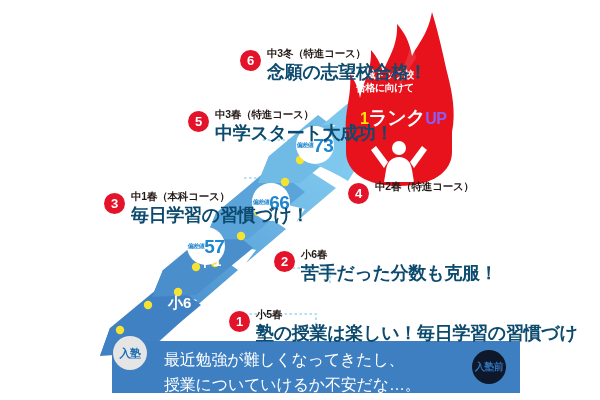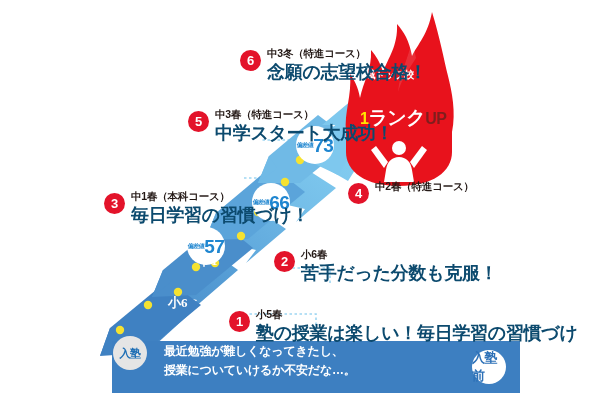--- a/index.html
+++ b/index.html
@@ -70,24 +70,23 @@
     color: #0c4a6e;
     letter-spacing: -0.3px;
     margin-top: 1px;
   }
 
   
   .grade-label {
     position: absolute;
     color: #ffffff;
     font-weight: bold;
-    font-size: 13px;
+    font-size: 15px;
     letter-spacing: 0px;
     text-shadow: 0 0 1px rgba(0,0,0,0.06);
-    font-family: Liberation Serif, serif;
   }
 
   
   .score-badge {
     position: absolute;
     width: 38px;
     height: 38px;
     border-radius: 50%;
     background: #ffffff;
     display: flex;
@@ -132,40 +131,40 @@
     left: 112px;
     top: 341px;
     width: 408px;
     height: 52px;
     background: #3d7fc1;
     z-index: 2;
   }
   .banner-text {
     position: absolute;
     left: 52px;
-    top: 1px;
+    top: 7px;
     color: #ffffff;
-    font-size: 12px;
-    font-weight: bold;
+    font-size: 16px;
+    font-weight: normal;
     line-height: 1.55;
     letter-spacing: -0.2px;
   }
   .before-circle {
     position: absolute;
     right: 14px;
     top: 9px;
     width: 34px;
     height: 34px;
     border-radius: 50%;
-    background: #ffffff;
+    background: #0f172a;
     display: flex;
     align-items: center;
     justify-content: center;
     color: #2e72b8;
-    font-size: 13px;
+    font-size: 10px;
     font-weight: bold;
     letter-spacing: -0.5px;
   }
 
   
   .flame-text {
     position: absolute;
     text-align: left;
     color: #ffffff;
     font-weight: bold;
@@ -178,21 +177,21 @@
   }
   .rank-up {
     position: absolute;
     font-weight: bold;
     font-size: 16px;
     letter-spacing: -0.5px;
     white-space: nowrap;
   }
   .rank-num { color: #ffe600; }
   .rank-mid { color: #ffffff; font-size: 19px; }
-  .rank-suffix { color: #7f1d1d; }
+  .rank-suffix { color: #8b5cf6; }
 </style>
 </head>
 <body>
 
 <div id="infographic">
 
   <svg class="layer svg-layer" viewBox="0 0 600 400" width="600" height="400">
 
     <defs>
       <linearGradient id="seg1" x1="0" y1="1" x2="1" y2="0">
@@ -351,20 +350,21 @@
       <span class="score-cap">偏差値</span>
       <span class="score-val">66</span>
     </div>
     <div class="score-badge" style="left:296px; top:126px;">
       <span class="score-cap">偏差値</span>
       <span class="score-val">73</span>
     </div>
 
     <div class="flame-text" style="left:356px; top:68px; width:86px;">
       <span class="flame-line">地域トップ校</span>
+      <span class="flame-line">合格に向けて</span>
     </div>
     <div class="rank-up" style="left:360px; top:105px;">
       <span class="rank-num">1</span><span class="rank-mid">ランク</span><span class="rank-suffix">UP</span>
     </div>
 
     <div class="milestone" style="left:229px; top:308px;">
       <div class="ms-num">1</div>
       <div class="ms-texts">
         <span class="ms-term">小5春</span>
         <span class="ms-head">塾の授業は楽しい！毎日学習の習慣づけ</span>

